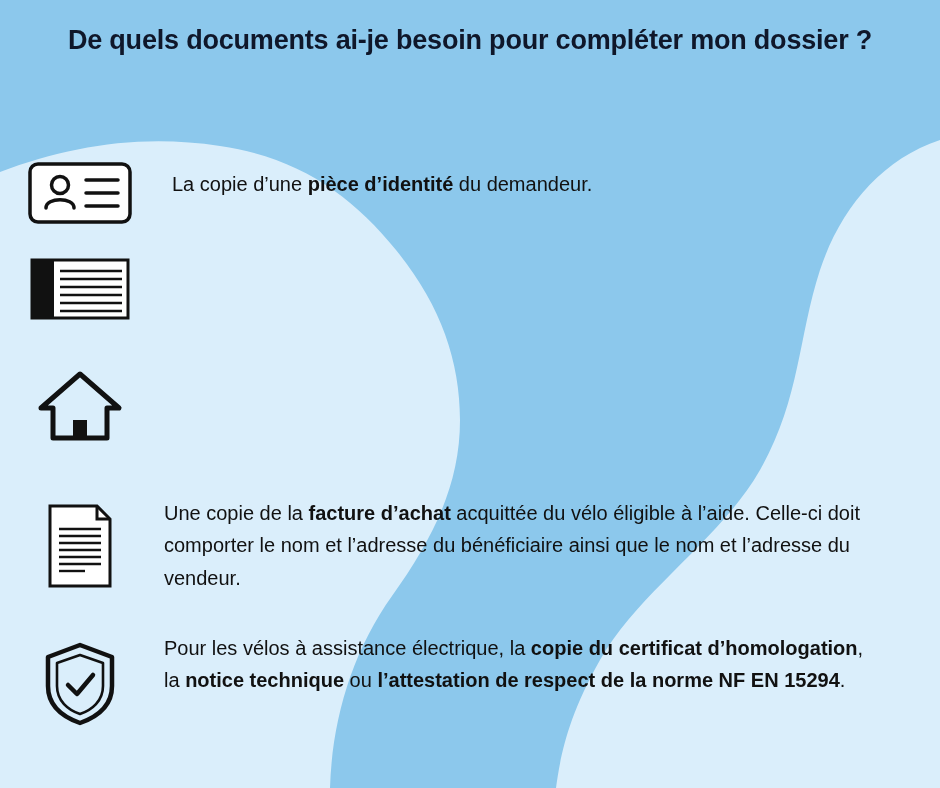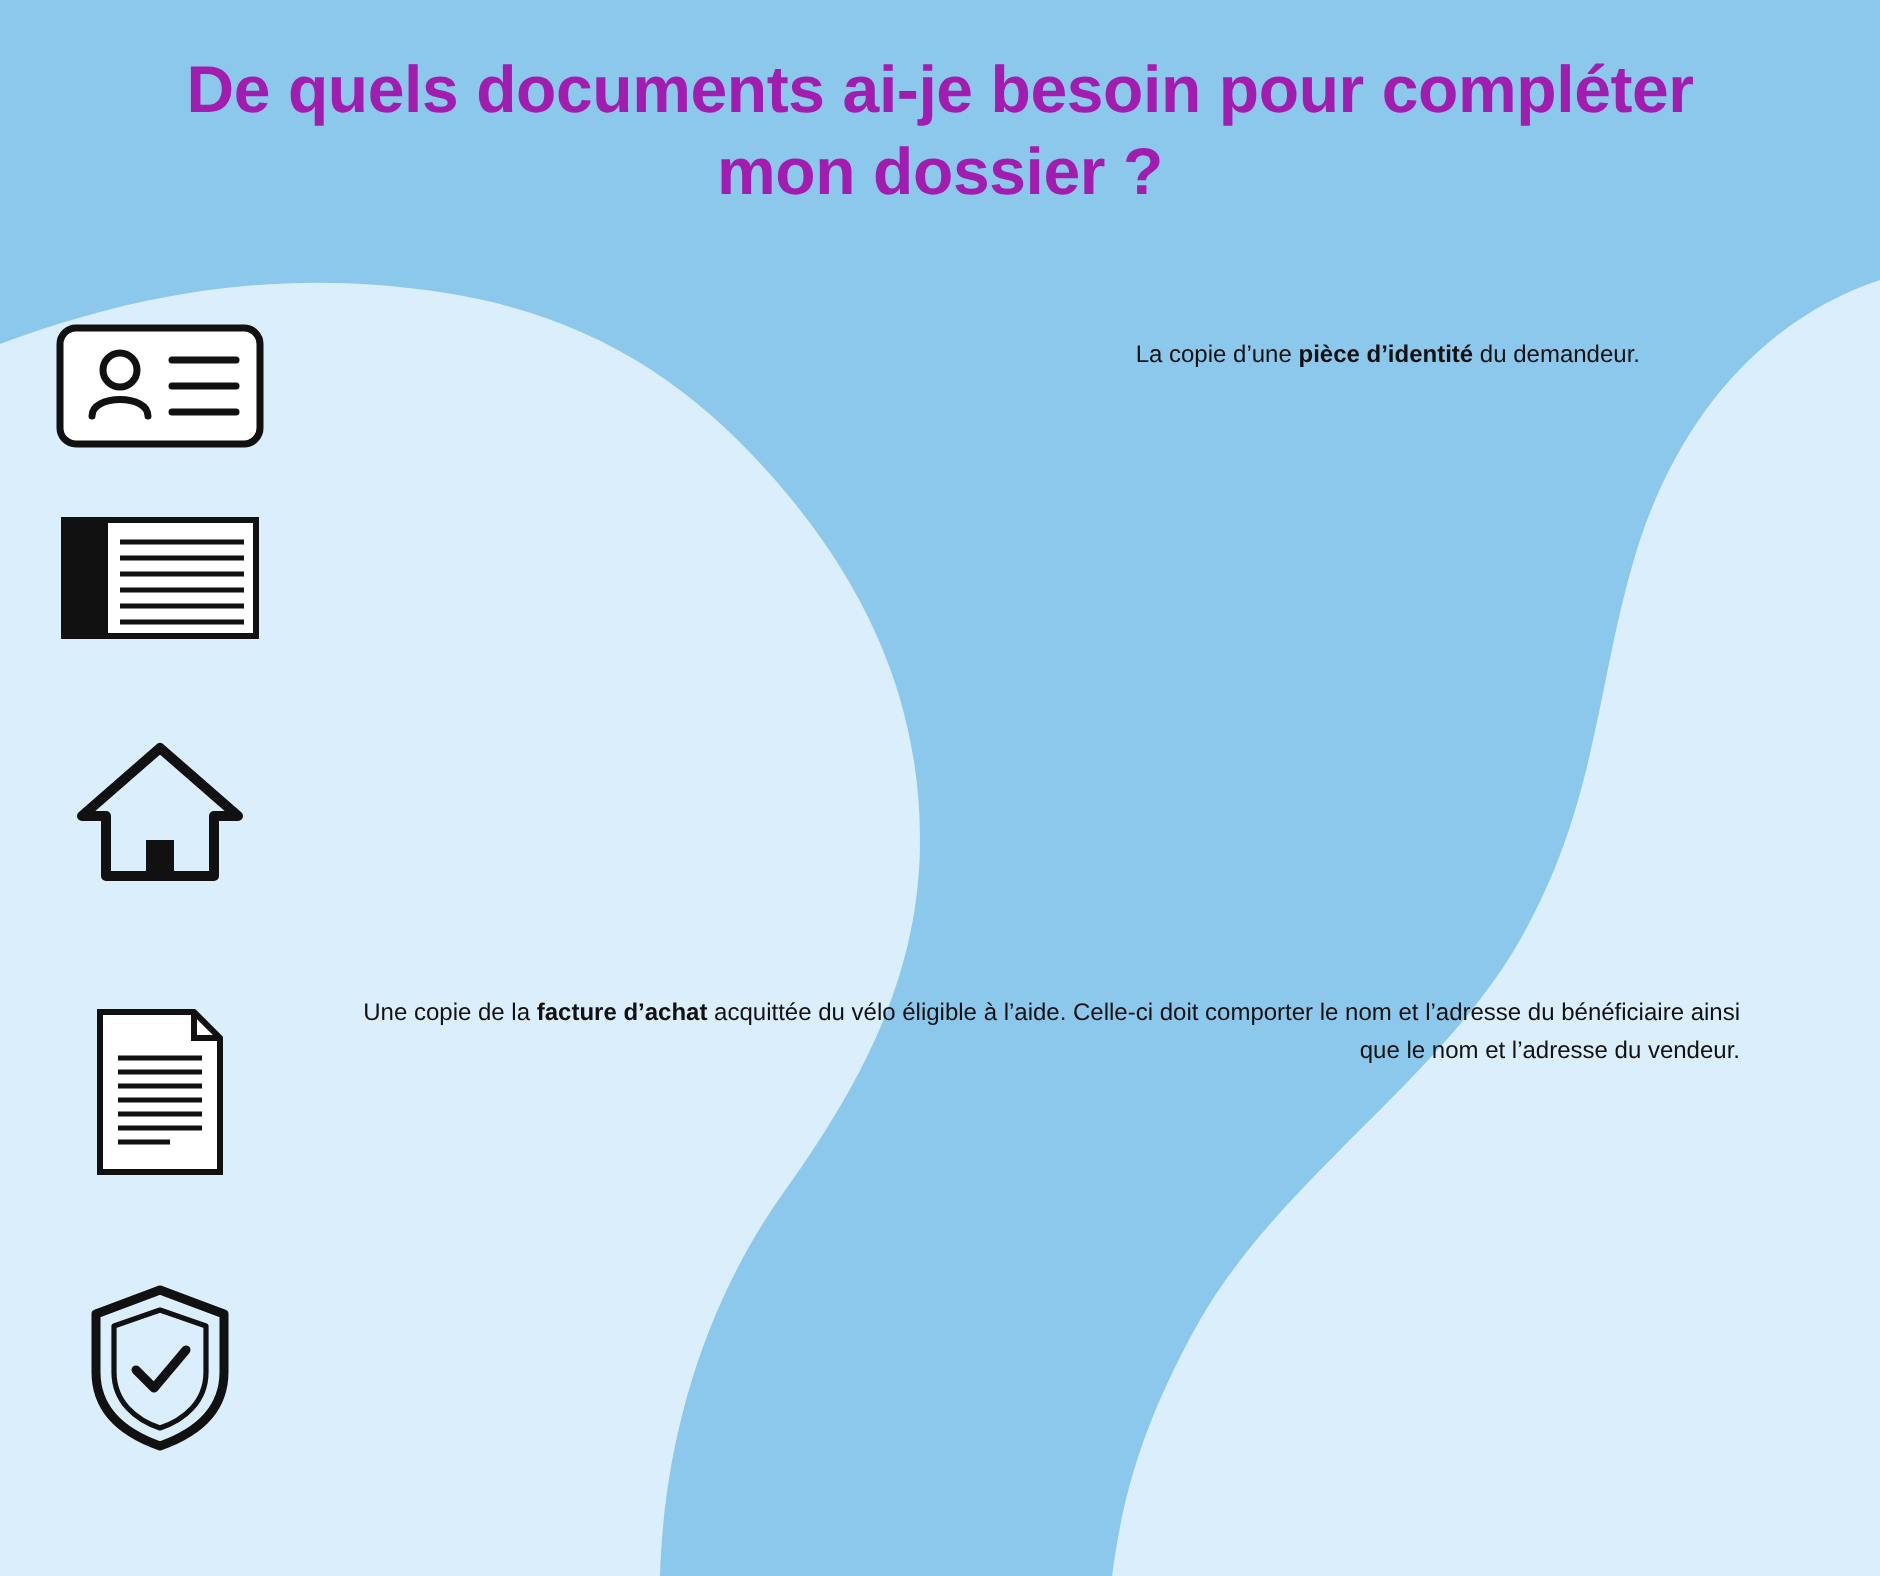--- a/index.html
+++ b/index.html
@@ -31,24 +31,24 @@
     z-index: 2;
     width: 940px;
     height: 788px;
   }
   .title {
     position: absolute;
     top: 24px;
     left: 60px;
     width: 820px;
     text-align: center;
-    font-size: 33px;
+    font-size: 27px;
     font-weight: bold;
     line-height: 1.25;
-    color: #a21caf;
+    color: #0f172a;
     letter-spacing: -0.2px;
   }
   .items {
     position: absolute;
     top: 160px;
     left: 0;
     width: 940px;
   }
   .item {
     position: relative;
@@ -59,25 +59,24 @@
   .icon-cell {
     width: 160px;
     min-width: 160px;
     display: flex;
     justify-content: center;
     align-items: flex-start;
     padding-top: 2px;
   }
   .text-cell {
     flex: 1;
-    font-size: 12px;
+    font-size: 20px;
     line-height: 1.62;
     color: #111111;
     padding-right: 70px;
-    text-align: right;
   }
   .text-cell b {
     font-weight: bold;
   }
   
   .item-0 { height: 90px; }
   .item-0 .icon-cell { padding-top: 2px; }
   .item-0 .text-cell { padding-top: 8px; padding-left: 12px; padding-right: 120px; }
 
   .item-1 { height: 110px; }
@@ -179,17 +178,20 @@
       </div>
 
       <div class="item item-4">
         <div class="icon-cell">
           <svg class="icon" width="74" height="84" viewBox="0 0 74 84">
             <path d="M37 3 L69 15 L69 44 C69 64 54 75 37 81 C20 75 5 64 5 44 L5 15 Z" fill="none" stroke="#111111" stroke-width="4.5" stroke-linejoin="round"></path>
             <path d="M37 13 L60 21 L60 44 C60 59 49 68 37 72 C25 68 14 59 14 44 L14 21 Z" fill="none" stroke="#111111" stroke-width="2.6" stroke-linejoin="round"></path>
             <path d="M25 43 L34 52 L50 33" fill="none" stroke="#111111" stroke-width="4.5" stroke-linecap="round" stroke-linejoin="round"></path>
           </svg>
         </div>
+        <div class="text-cell">
+          <span>Pour les vélos à assistance électrique, la </span><b>copie du certificat d’homologation</b><span>, la </span><b>notice technique</b><span> ou </span><b>l’attestation de respect de la norme NF EN 15294</b><span>.</span>
+        </div>
       </div>
 
     </div>
   </div>
 </div>
 
 </body></html>

